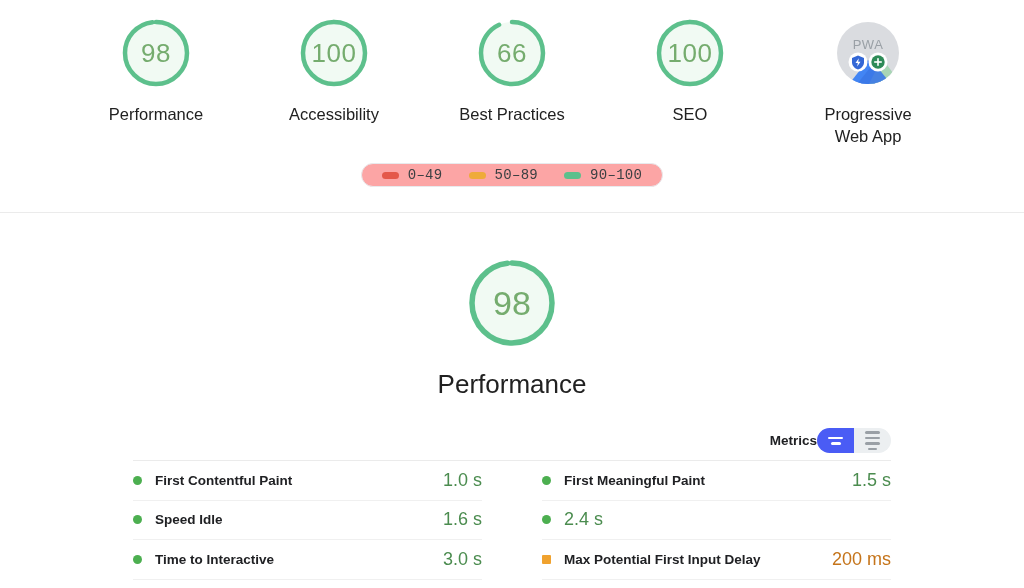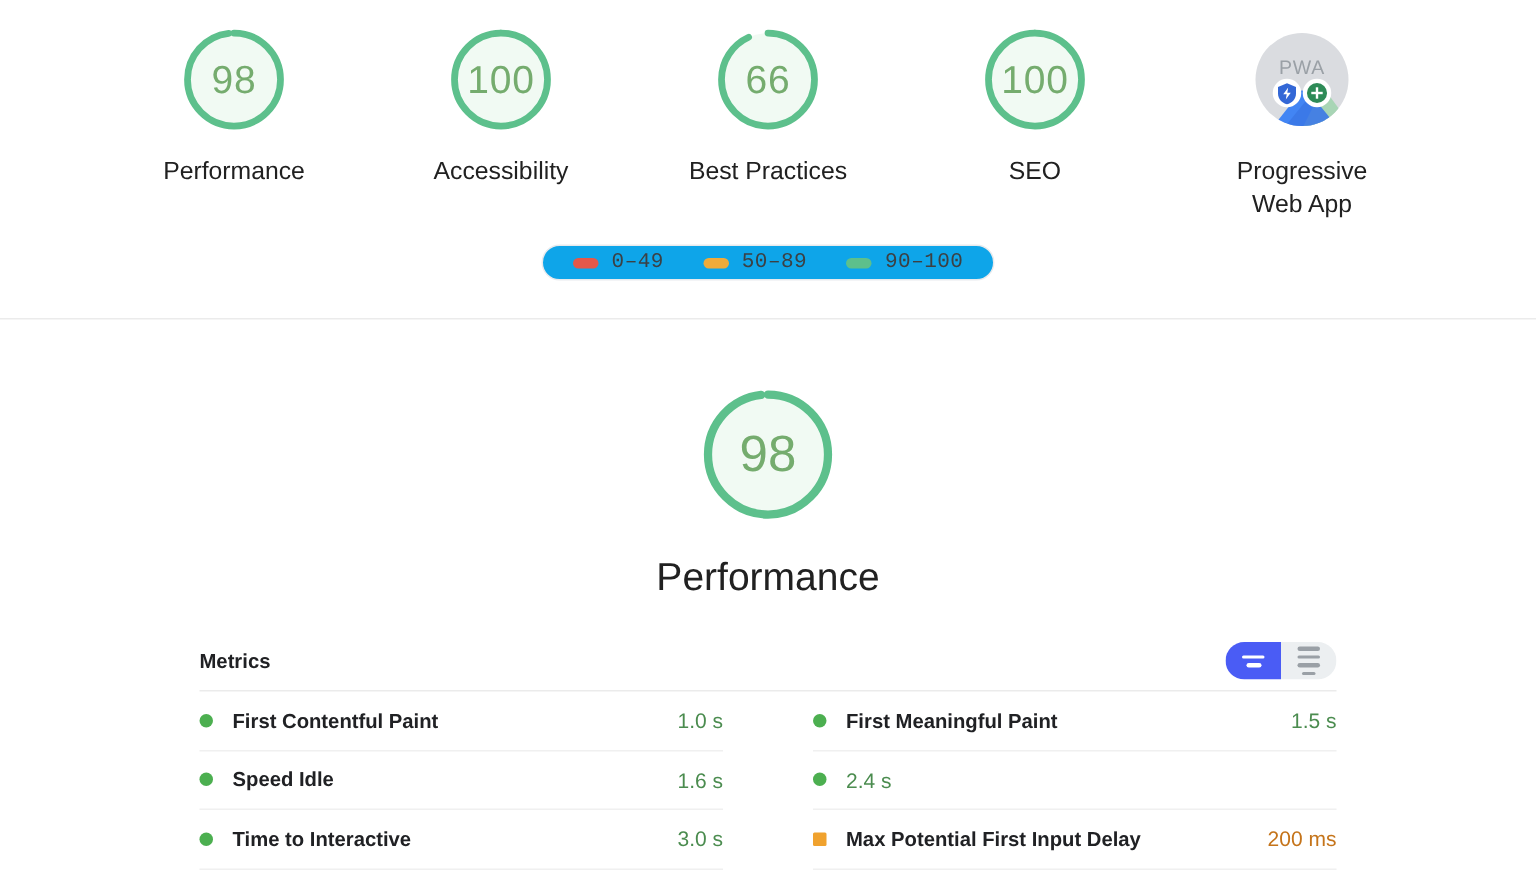--- a/index.html
+++ b/index.html
@@ -74,21 +74,21 @@
     justify-content: center;
     margin-top: 16px;
   }
   .legend {
     display: inline-flex;
     align-items: center;
     gap: 26px;
     border: 1px solid #e8eaed;
     border-radius: 18px;
     padding: 3px 20px;
-    background: #0ea5e9;
+    background: #fca5a5;
   }
   .legend-item {
     display: flex;
     align-items: center;
     gap: 9px;
   }
   .legend-dash {
     width: 17px;
     height: 7px;
     border-radius: 4px;
@@ -133,21 +133,21 @@
   }
 
   
   .metrics {
     margin: 31px auto 0 auto;
     width: 758px;
   }
   .metrics-head {
     display: flex;
     align-items: center;
-    justify-content: space-between;
+    justify-content: flex-end;
     padding-bottom: 7px;
     border-bottom: 1px solid #ebebeb;
   }
   .metrics-title {
     font-size: 13.5px;
     font-weight: bold;
     color: #202124;
   }
   .toggle {
     display: flex;
@@ -193,21 +193,21 @@
   .metric-marker.circle { border-radius: 50%; }
   .metric-marker.square { border-radius: 1px; }
   .metric-name {
     font-size: 13.5px;
     font-weight: bold;
     color: #202124;
     flex: 1 1 auto;
     white-space: nowrap;
   }
   .metric-value {
-    font-size: 14px;
+    font-size: 18px;
     white-space: nowrap;
   }
 </style>
 </head>
 <body>
 
 <div class="summary">
 
   <div class="gauges">
 

